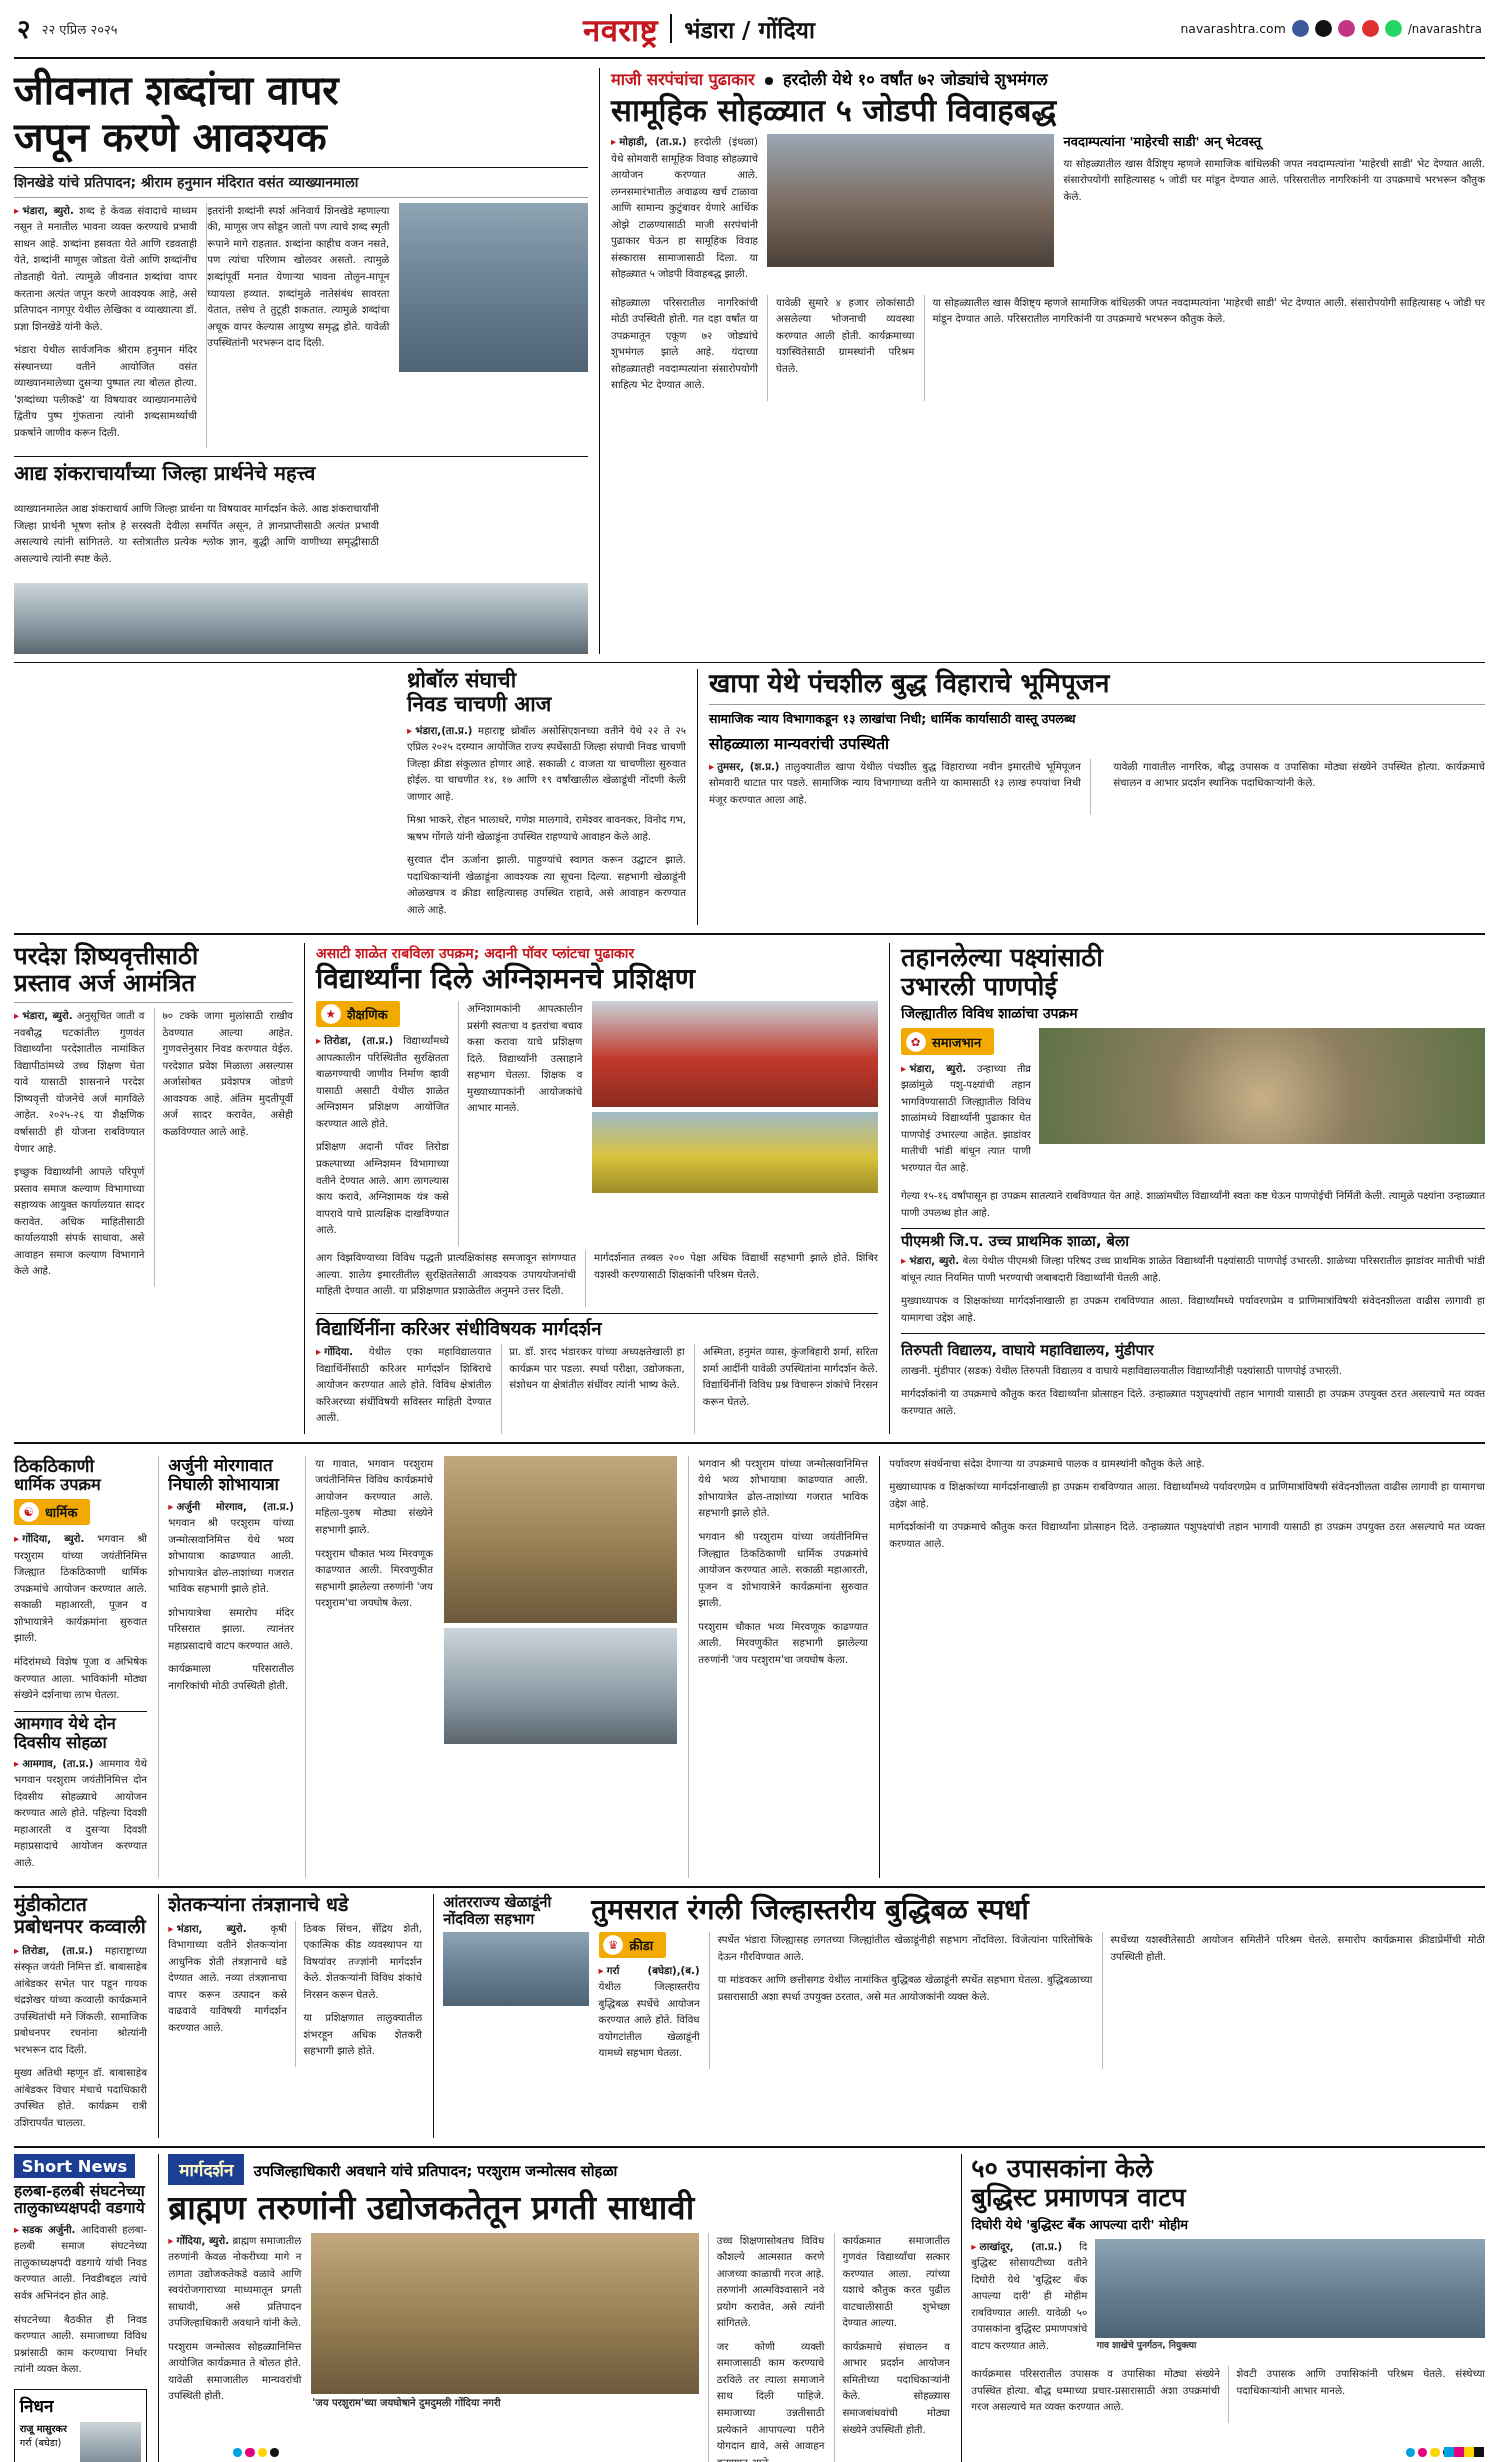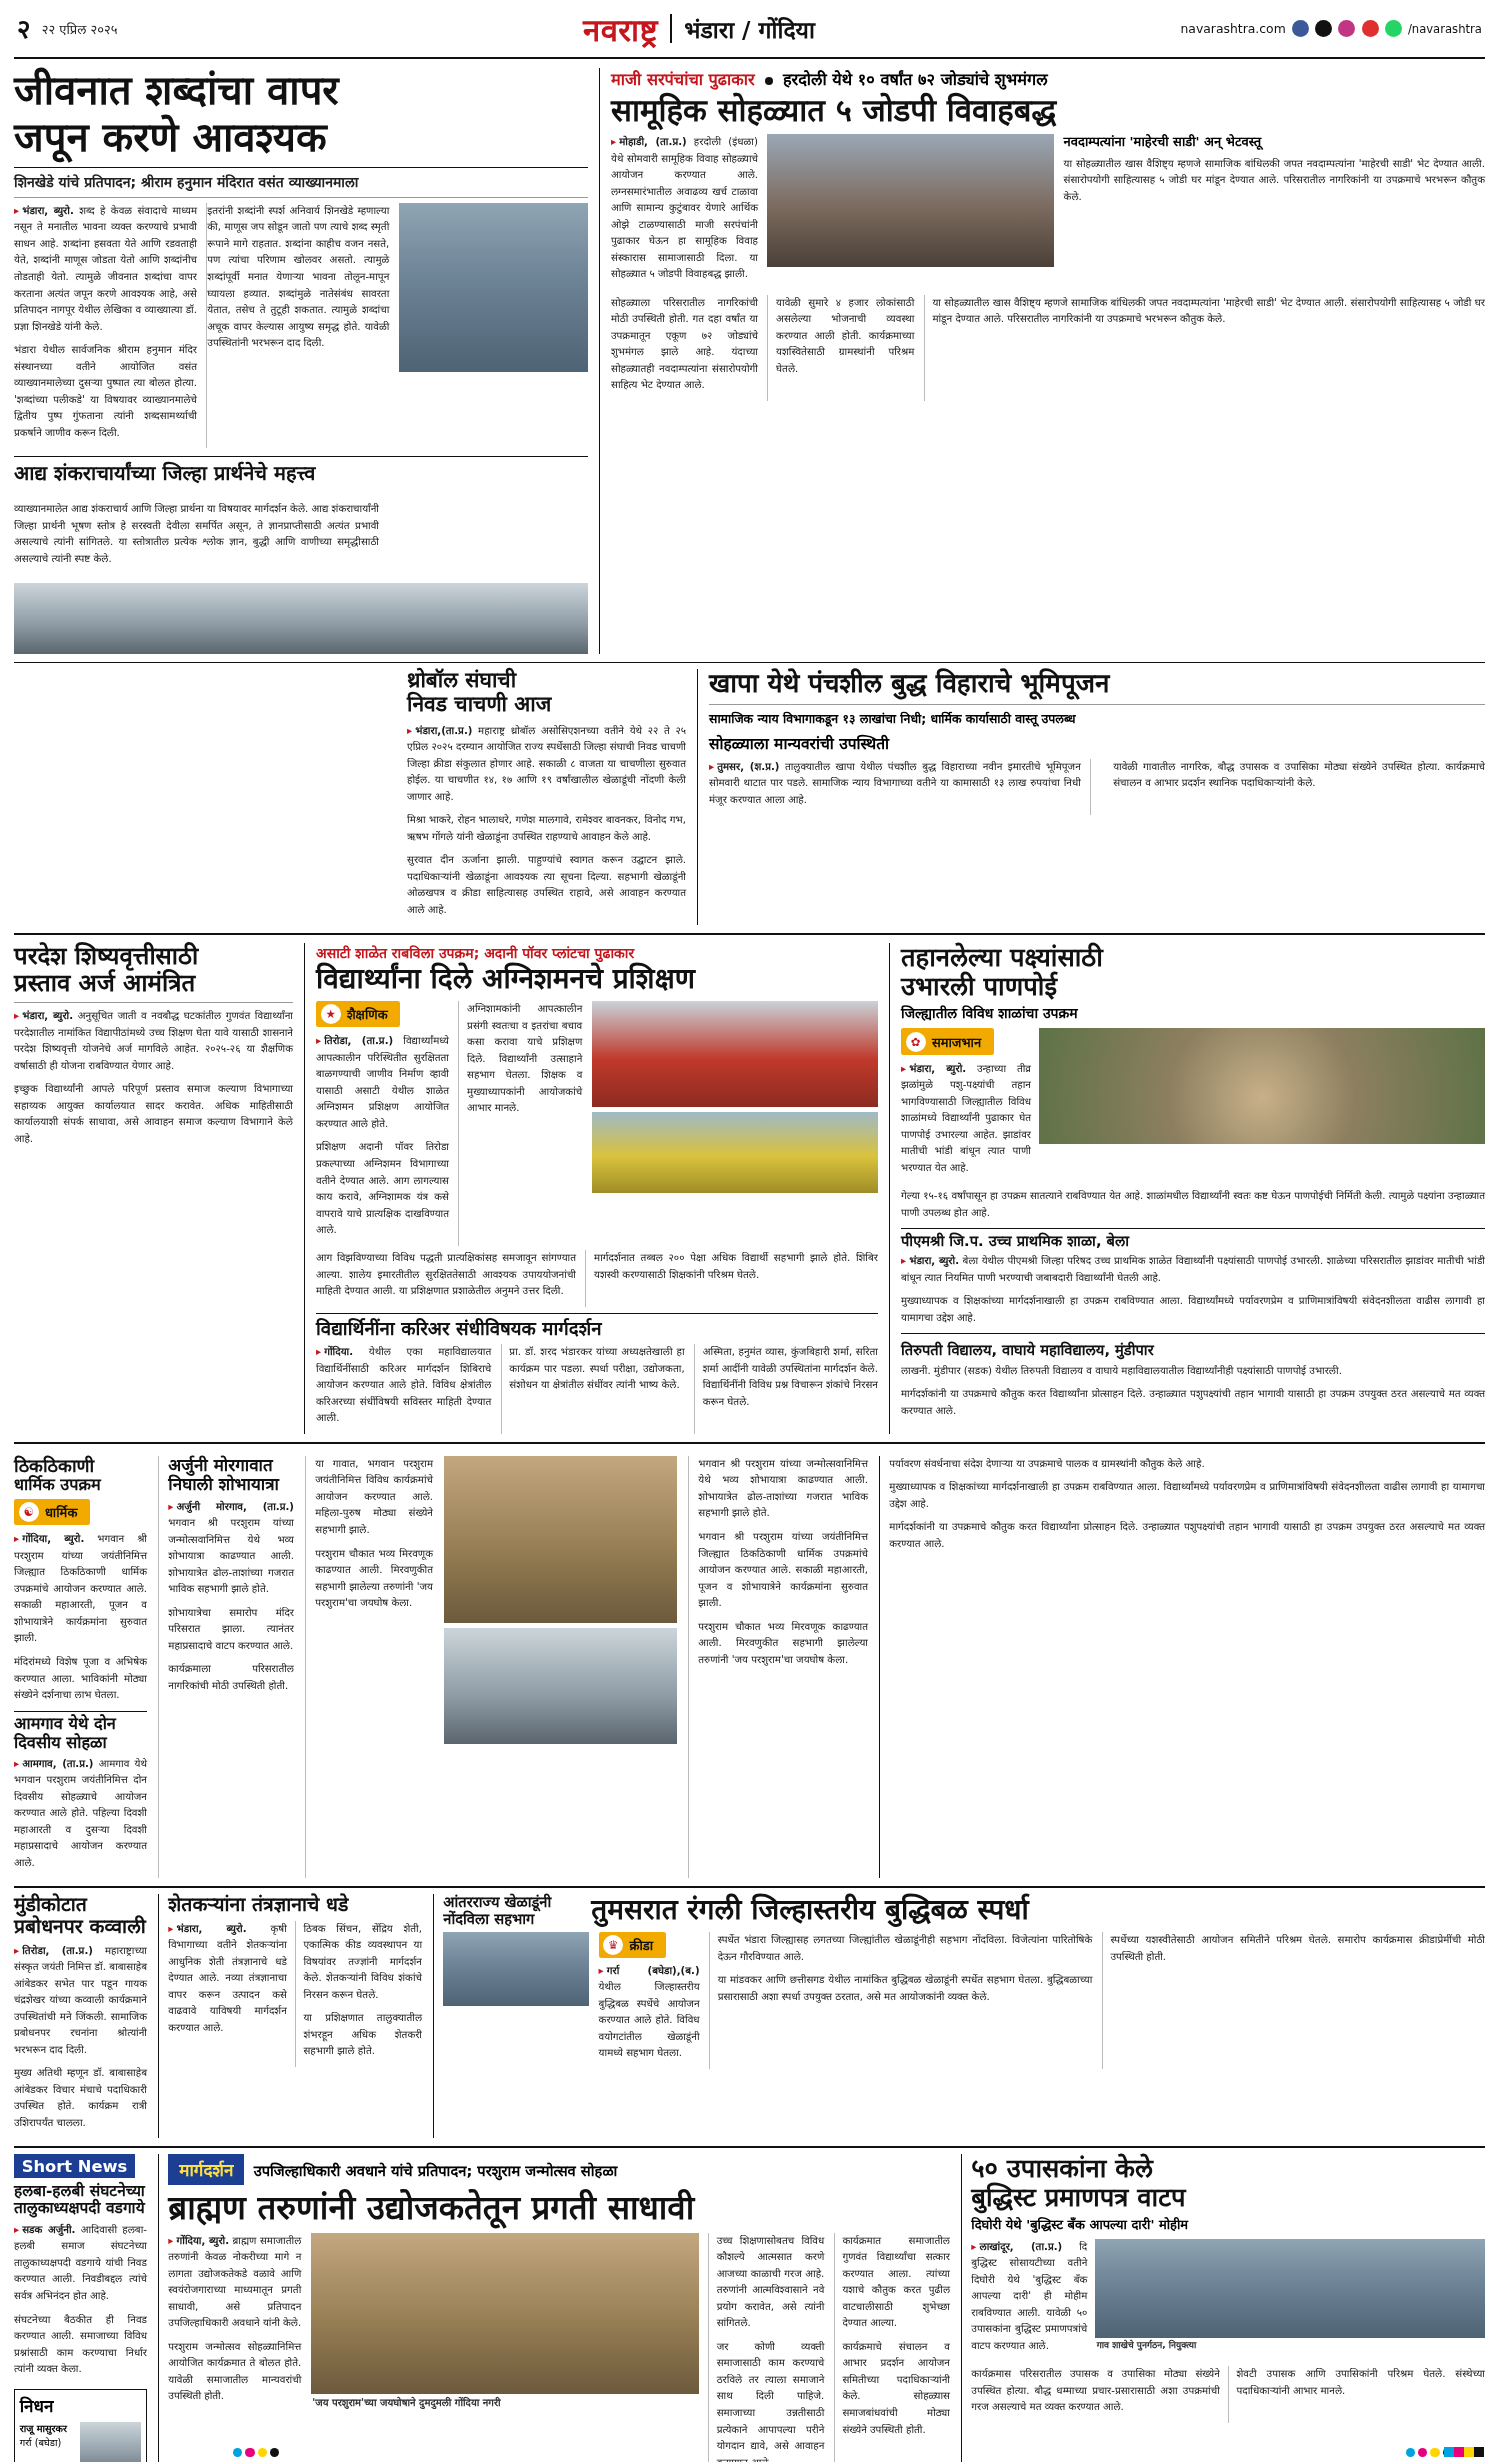--- a/index.html
+++ b/index.html
@@ -56,21 +56,21 @@
   .bullet::before { content:"\25B8"; color:#c4161c; margin-right:3.1px; }
 
   .cmyk { position:absolute; right:15.5px; bottom:4.7px; display:flex; gap:0; }
   .cmyk span { width:10px; height:10px; display:block; }
   .dots-left { position:absolute; left:233px; bottom:4.7px; display:flex; gap:3.1px; }
   .dots-left span { width:9.3px;height:9.3px;border-radius:50%;display:block; }
   .dots-right { position:absolute; right:47px; bottom:4.7px; display:flex; gap:3.1px; }
   .dots-right span { width:9.3px;height:9.3px;border-radius:50%;display:block; }
 
   .short-hdr { background:#1c3f94; color:#fff; font-size:16.3px; font-weight:bold; padding:2.3px 7.8px; display:inline-block; }
-  .guide-hdr { background:#1c3f94; color:#fde047; font-size:17px; font-weight:bold; padding:3.9px 11px; display:inline-block; }
+  .guide-hdr { background:#1c3f94; color:#fef9c3; font-size:17px; font-weight:bold; padding:3.9px 11px; display:inline-block; }
   .obit { border:0.8px solid #111; padding:4.7px; }
   .obit-title { font-size:17px; font-weight:bold; }
 </style>
 </head>
 <body>
 
 <div class="page">
 
   <div class="masthead">
     <div class="mh-left">
@@ -195,20 +195,23 @@
   <div style="display:flex; gap:11px; margin-top:7.8px; border-top:2.3px solid #111; padding-top:7.8px;">
 
     <div style="width:279px;">
       <div class="hl" style="font-size:24px;">परदेश शिष्यवृत्तीसाठी</div>
       <div class="hl" style="font-size:24px;">प्रस्ताव अर्ज आमंत्रित</div>
       <div class="thinrule"></div>
       <div style="display:flex; gap:9.3px;">
         <div class="body-col" style="flex:1;">
           <p><span class="dateline bullet">भंडारा, ब्युरो.</span> <span>अनुसूचित जाती व नवबौद्ध घटकांतील गुणवंत विद्यार्थ्यांना परदेशातील नामांकित विद्यापीठांमध्ये उच्च शिक्षण घेता यावे यासाठी शासनाने परदेश शिष्यवृत्ती योजनेचे अर्ज मागविले आहेत. २०२५-२६ या शैक्षणिक वर्षासाठी ही योजना राबविण्यात येणार आहे.</span></p>
           <p>इच्छुक विद्यार्थ्यांनी आपले परिपूर्ण प्रस्ताव समाज कल्याण विभागाच्या सहाय्यक आयुक्त कार्यालयात सादर करावेत. अधिक माहितीसाठी कार्यालयाशी संपर्क साधावा, असे आवाहन समाज कल्याण विभागाने केले आहे.</p>
+        </div>
+        <div class="body-col vline" style="flex:1; padding-left:7.8px;">
+          <p>७० टक्के जागा मुलांसाठी राखीव ठेवण्यात आल्या आहेत. गुणवत्तेनुसार निवड करण्यात येईल. परदेशात प्रवेश मिळाला असल्यास अर्जासोबत प्रवेशपत्र जोडणे आवश्यक आहे. अंतिम मुदतीपूर्वी अर्ज सादर करावेत, असेही कळविण्यात आले आहे.</p>
         </div>
       </div>
     </div>
 
     <div style="width:574px; border-left:0.8px solid #111; padding-left:11px;">
       <div class="redtag" style="font-size:14px;">असाटी शाळेत राबविला उपक्रम; अदानी पॉवर प्लांटचा पुढाकार</div>
       <div class="hl" style="font-size:28px; margin-top:1.6px;">विद्यार्थ्यांना दिले अग्निशमनचे प्रशिक्षण</div>
       <div style="display:flex; gap:9.3px; margin-top:6.2px;">
         <div style="width:133px;">
           <div class="badge">

